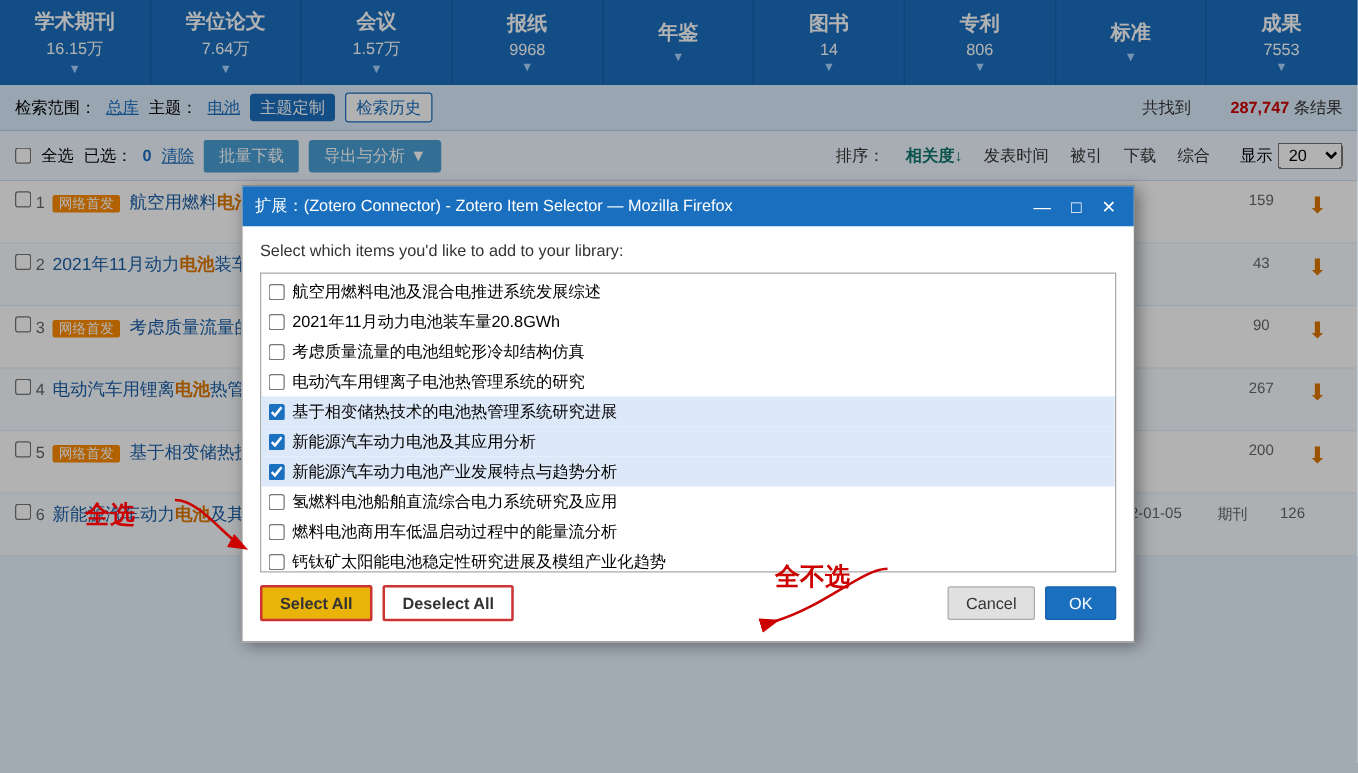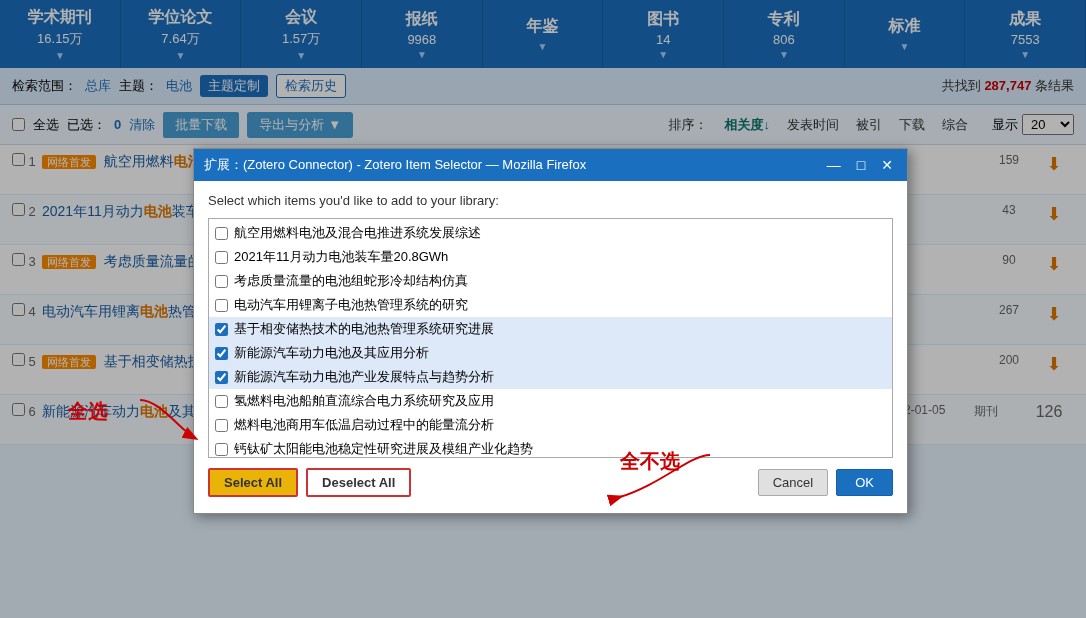--- a/index.html
+++ b/index.html
@@ -7,25 +7,25 @@
 
     
     .top-nav { display: flex; background: #1a6fbf; height: 68px; }
     .nav-tab { flex: 1; display: flex; flex-direction: column; align-items: center; justify-content: center; color: white; cursor: pointer; border-right: 1px solid #1560a8; padding: 8px 4px; }
     .nav-tab .tab-title { font-size: 16px; font-weight: bold; }
     .nav-tab .tab-count { font-size: 13px; margin-top: 2px; }
     .nav-tab .tab-arrow { font-size: 10px; margin-top: 2px; color: #aad4ff; }
 
     
     .filter-bar { background: #dceeff; padding: 6px 12px; display: flex; align-items: center; gap: 8px; border-bottom: 1px solid #b0d0f0; }
-    .filter-link { color: #1a6fbf; cursor: pointer; font-size: 13px; }
+    .filter-link { color: #1a6fbf; cursor: pointer; font-size: 13px; text-decoration: underline; }
     .filter-tag { background: #1a6fbf; color: white; padding: 2px 8px; border-radius: 3px; font-size: 13px; cursor: pointer; }
     .filter-tag2 { background: white; color: #1a6fbf; border: 1px solid #1a6fbf; padding: 2px 8px; border-radius: 3px; font-size: 13px; cursor: pointer; }
     .filter-right { margin-left: auto; color: #333; font-size: 13px; }
-    .filter-right span { color: #cc0000; font-weight: bold; }
+    .filter-right span { color: #cc0000; font-weight: bold; margin-left: 28px; }
 
     
     .action-bar { background: #f0f8ff; padding: 6px 12px; display: flex; align-items: center; gap: 8px; border-bottom: 1px solid #cde; height: 40px; }
     .action-btn { background: #4a9fd4; color: white; border: none; padding: 4px 12px; border-radius: 2px; cursor: pointer; font-size: 13px; }
     .action-btn2 { background: #4a9fd4; color: white; border: none; padding: 4px 12px; border-radius: 3px; cursor: pointer; font-size: 13px; display: flex; align-items: center; gap: 4px; }
     .selected-count { color: #1a6fbf; font-weight: bold; }
     .sort-section { margin-left: auto; display: flex; align-items: center; gap: 17px; color: #333; text-align: right; }
     .sort-link { color: #0f766e; font-weight: bold; cursor: pointer; }
     .sort-link2 { color: #333; cursor: pointer; }
     .display-section { display: flex; align-items: center; gap: 4px; margin-left: 16px; }
@@ -200,21 +200,21 @@
   </div>
   <div class="result-row" style="padding:8px 12px;border-bottom:1px solid #deeeff;background:#f8fcff;display:flex;align-items:flex-start;min-height:50px;">
     <div style="width:30px;color:#666;font-size:13px;"><input type="checkbox" style=""> 6</div>
     <div style="flex:1;">
       <a style="color:#1a5fa8;font-size:14px;cursor:pointer;text-decoration:none;">新能源汽车动力<span style="color:#e07800;font-weight:bold">电池</span>及其应用分析</a>
     </div>
     <div style="width:100px;color:#666;font-size:12px;">周斌</div>
     <div style="width:100px;color:#1a5fa8;font-size:12px;cursor:pointer;">时代汽车</div>
     <div style="width:90px;color:#666;font-size:12px;">2022-01-05</div>
     <div style="width:50px;color:#666;font-size:12px;">期刊</div>
-    <div style="width:50px;text-align:center;color:#666;font-size:16px;">126</div>
+    <div style="width:50px;text-align:left;color:#666;font-size:12px;">126</div>
   </div>
 </div>
 
 <div class="modal-overlay"></div>
 
 <div class="modal">
   <div class="modal-titlebar">
     <span class="modal-title-text">扩展：(Zotero Connector) - Zotero Item Selector — Mozilla Firefox</span>
     <div class="modal-controls">
       <button class="modal-ctrl-btn">—</button>

